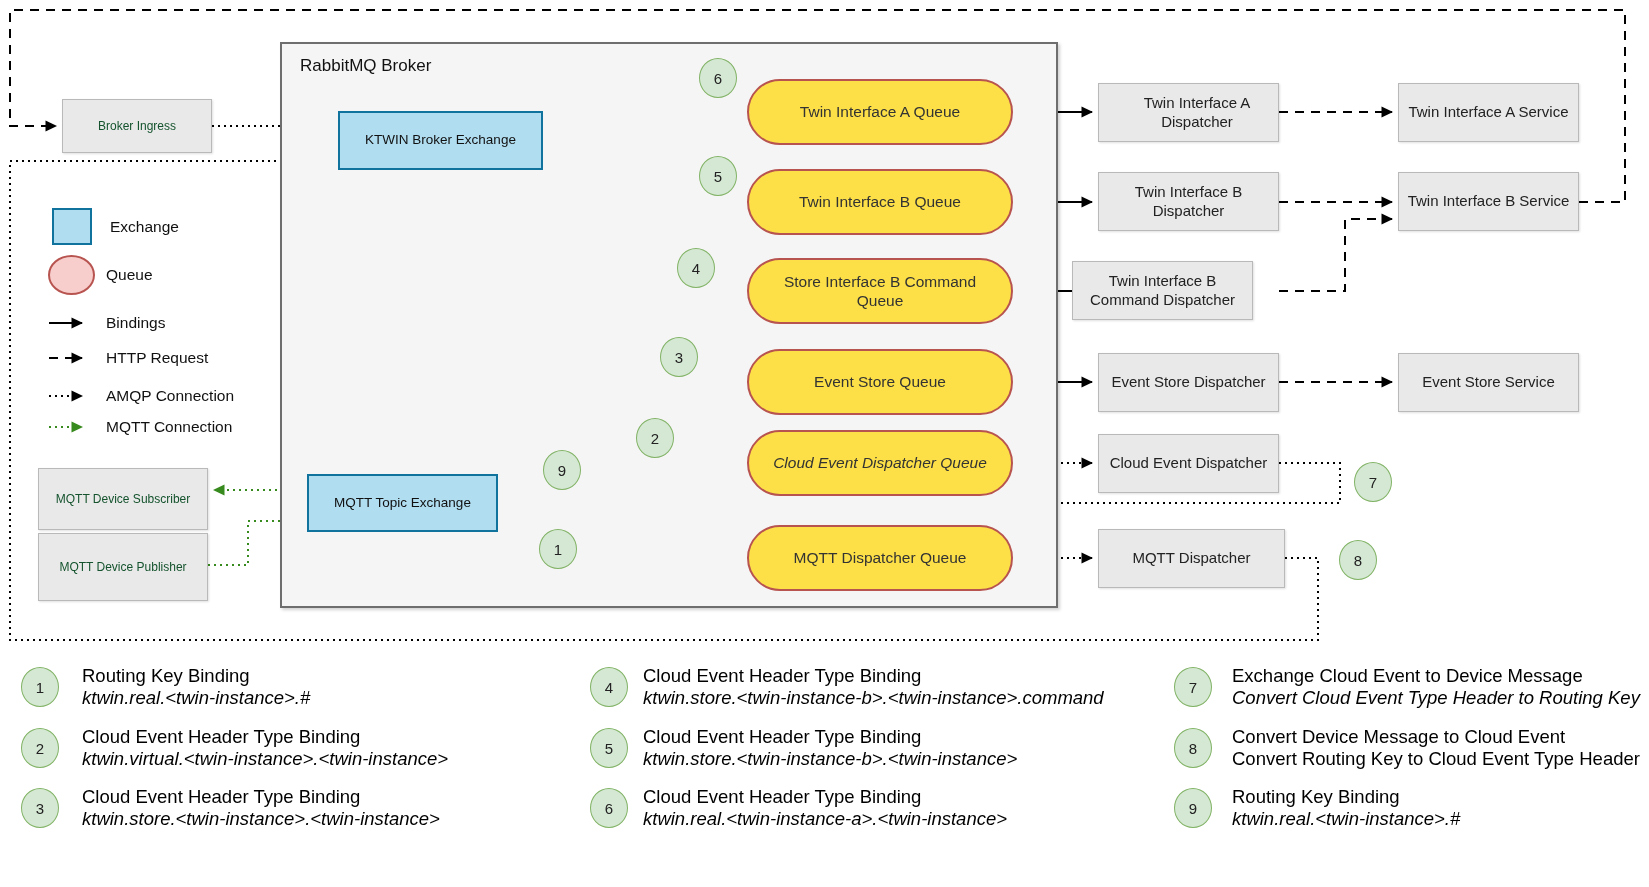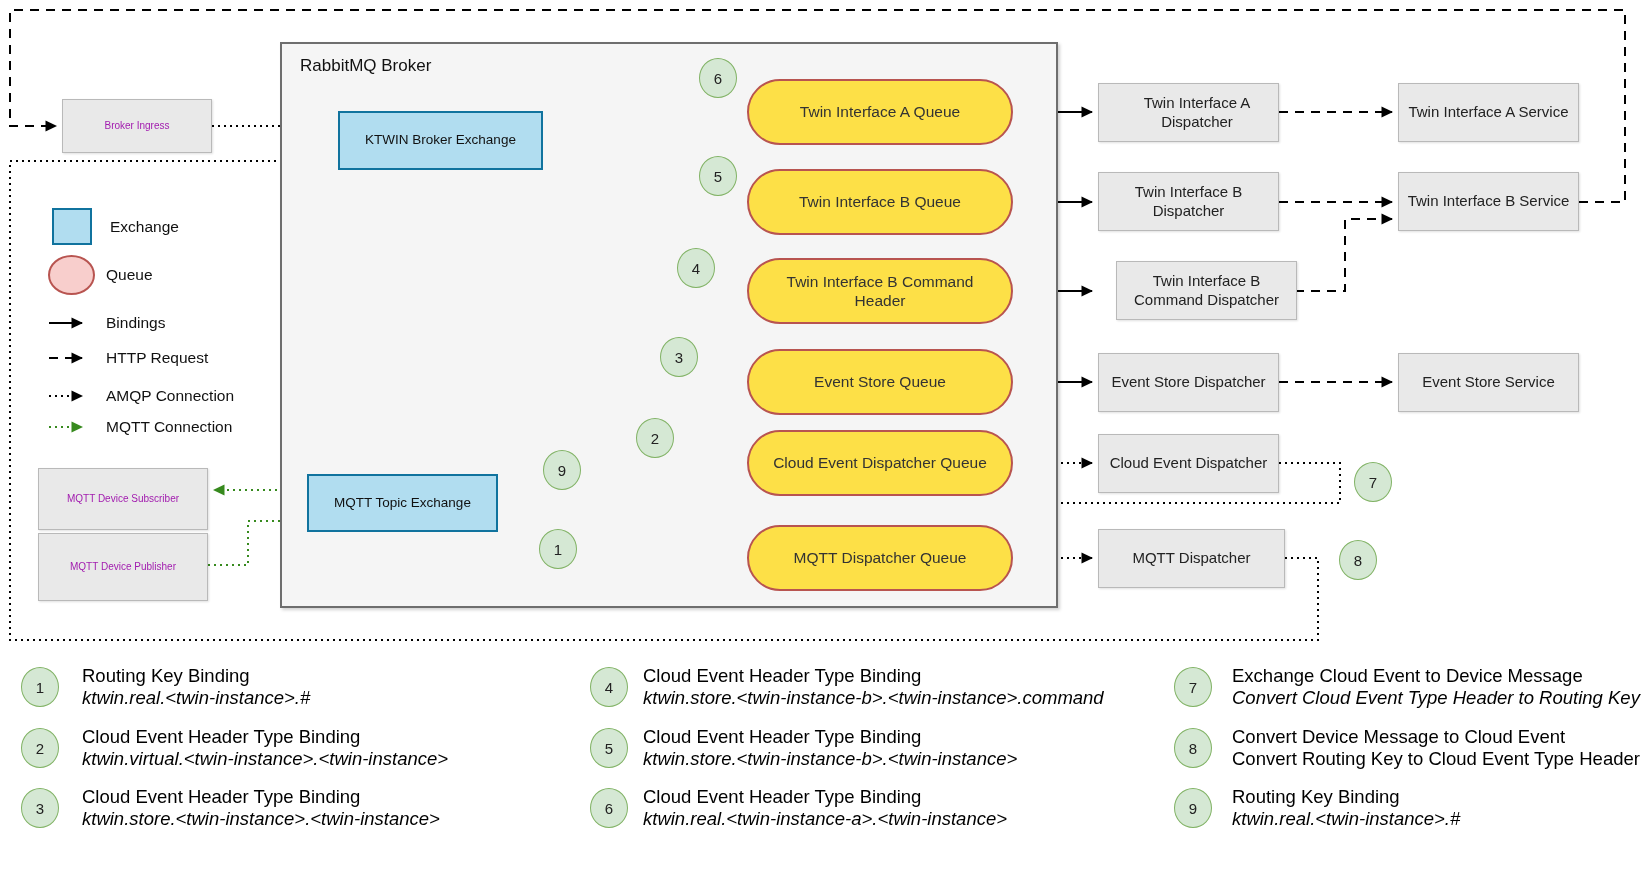--- a/index.html
+++ b/index.html
@@ -9,21 +9,21 @@
   }
   #wires { position:absolute; left:0; top:0; z-index:0; }
   .node { position:absolute; display:flex; align-items:center; justify-content:center;
           text-align:center; box-sizing:border-box; z-index:2; line-height:1.25; }
   .gray  { background:#e9e9e9; border:1px solid #b9b9b9; box-shadow:1px 1px 2px rgba(0,0,0,0.12); }
   .blue  { background:#b1ddf0; border:2px solid #10739e; }
   .queue { background:#fde047; border:2px solid #b85450; border-radius:34px;
            font-size:15.5px; color:#333; padding:0 20px; z-index:2; }
   .disp  { font-size:15px; padding:0 8px; color:#222; }
   .svc   { font-size:15px; padding:8px 5px; color:#222; }
-  .small { font-size:10px; color:#a21caf; }
+  .small { font-size:12px; color:#14532d; }
   .xchg  { font-size:13.5px; color:#111; }
   .container-box { position:absolute; left:280px; top:42px; width:778px; height:566px;
            background:#f5f5f5; border:2px solid #6e6e6e; box-shadow:2px 2px 3px rgba(0,0,0,0.18);
            z-index:1; box-sizing:border-box; }
   .container-title { position:absolute; left:300px; top:56px; font-size:17px; color:#111; z-index:2; }
   .badge { position:absolute; width:38px; height:40px; border-radius:50%;
            background:#d5e8d4; border:1.5px solid #82b366; display:flex; align-items:center;
            justify-content:center; font-size:15px; color:#222; z-index:3; box-sizing:border-box; }
   
   .leg-swatch-exchange { position:absolute; left:52px; top:208px; width:40px; height:37px;
@@ -96,28 +96,28 @@
   <div class="container-title">RabbitMQ Broker</div>
 
   <div class="node gray small" style="left:62px; top:99px; width:150px; height:54px;">Broker Ingress</div>
   <div class="node blue xchg" style="left:338px; top:111px; width:205px; height:59px;">KTWIN Broker Exchange</div>
   <div class="node gray small" style="left:38px; top:460px; width:170px; height:62px;margin-top:8px;">MQTT Device Subscriber</div>
   <div class="node gray small" style="left:38px; top:533px; width:170px; height:68px;">MQTT Device Publisher</div>
   <div class="node blue xchg" style="left:307px; top:474px; width:191px; height:58px;">MQTT Topic Exchange</div>
 
   <div class="node queue" style="left:747px; top:79px;  width:266px; height:66px;">Twin Interface A Queue</div>
   <div class="node queue" style="left:747px; top:169px; width:266px; height:66px;">Twin Interface B Queue</div>
-  <div class="node queue" style="left:747px; top:258px; width:266px; height:66px;">Twin Interface B Command Header</div>
+  <div class="node queue" style="left:747px; top:258px; width:266px; height:66px;">Store Interface B Command Queue</div>
   <div class="node queue" style="left:747px; top:349px; width:266px; height:66px;">Event Store Queue</div>
-  <div class="node queue" style="left:747px; top:430px; width:266px; height:66px;">Cloud Event Dispatcher Queue</div>
+  <div class="node queue" style="left:747px; top:430px; width:266px; height:66px;font-style:italic;">Cloud Event Dispatcher Queue</div>
   <div class="node queue" style="left:747px; top:525px; width:266px; height:66px;">MQTT Dispatcher Queue</div>
 
   <div class="node gray disp" style="left:1098px; top:83px;  width:181px; height:59px;padding-left:25px;">Twin Interface A Dispatcher</div>
   <div class="node gray disp" style="left:1098px; top:172px; width:181px; height:59px;">Twin Interface B Dispatcher</div>
-  <div class="node gray disp" style="left:1116px; top:261px; width:181px; height:59px;">Twin Interface B Command Dispatcher</div>
+  <div class="node gray disp" style="left:1072px; top:261px; width:181px; height:59px;">Twin Interface B Command Dispatcher</div>
   <div class="node gray disp" style="left:1098px; top:353px; width:181px; height:59px;">Event Store Dispatcher</div>
   <div class="node gray disp" style="left:1098px; top:434px; width:181px; height:59px;">Cloud Event Dispatcher</div>
   <div class="node gray disp" style="left:1098px; top:529px; width:187px; height:59px;">MQTT Dispatcher</div>
 
   <div class="node gray svc" style="left:1398px; top:83px;  width:181px; height:59px;">Twin Interface A Service</div>
   <div class="node gray svc" style="left:1398px; top:172px; width:181px; height:59px;">Twin Interface B Service</div>
   <div class="node gray svc" style="left:1398px; top:353px; width:181px; height:59px;">Event Store Service</div>
 
   <div class="badge" style="left:699px;  top:58px;">6</div>
   <div class="badge" style="left:699px;  top:156px;">5</div>

